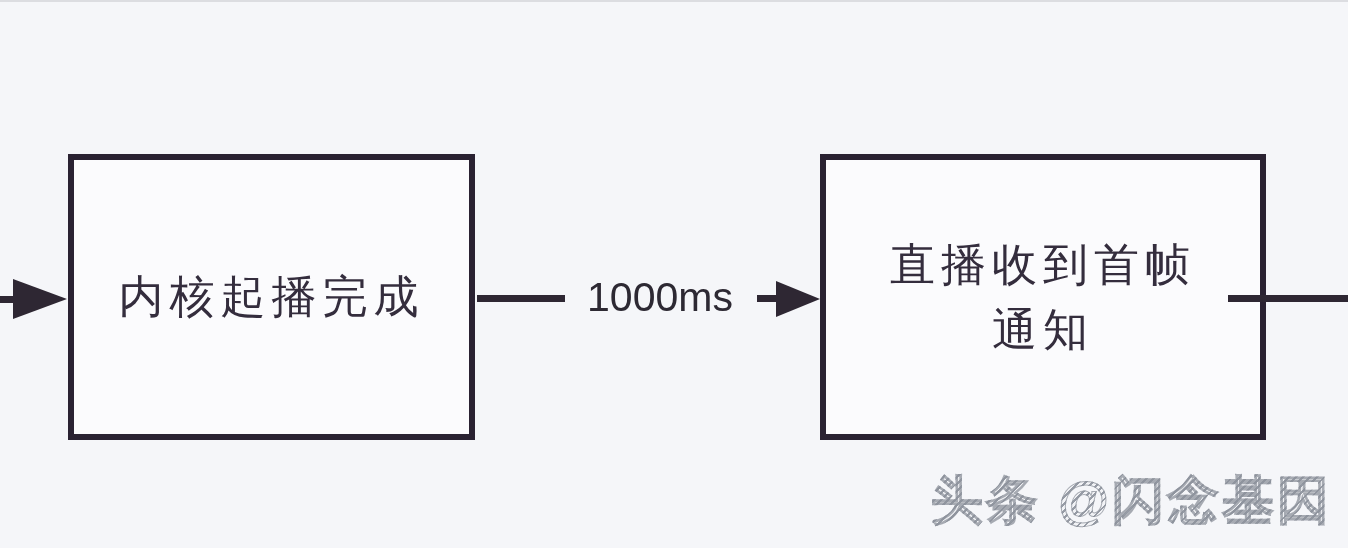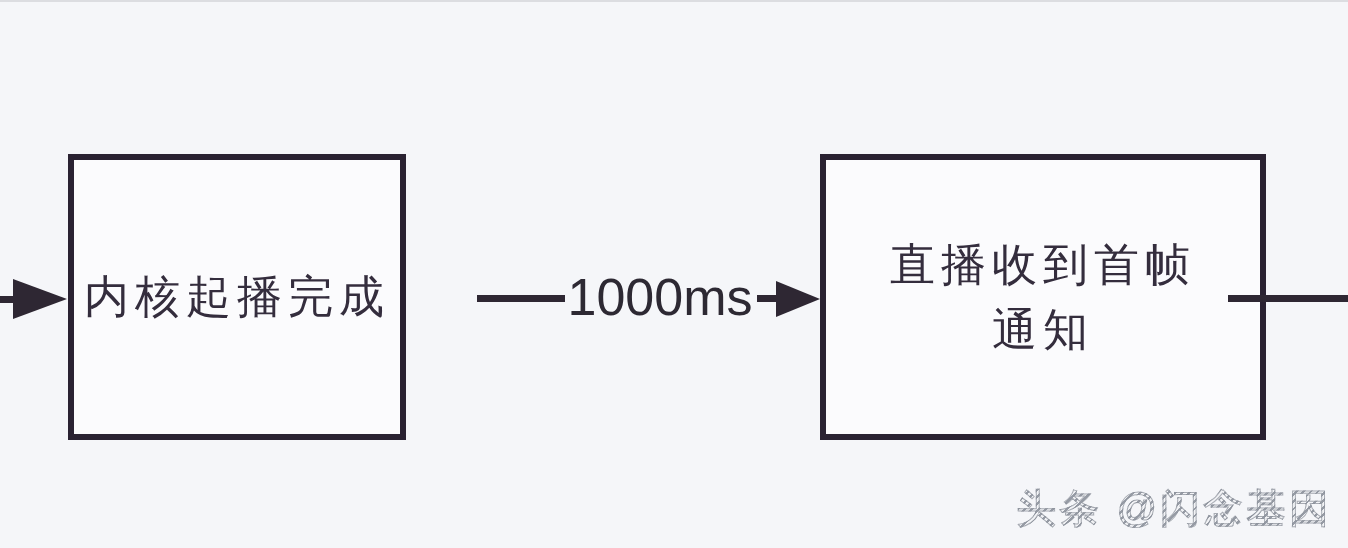--- a/index.html
+++ b/index.html
@@ -15,21 +15,21 @@
     height: 548px;
     background: #f5f6f9;
     overflow: hidden;
     border-top: 2px solid #dcdde1;
     box-sizing: border-box;
   }
   
   .node {
     position: absolute;
     top: 152px;
-    width: 338px;
+    width: 407px;
     height: 286px;
     box-sizing: border-box;
     background: #fbfbfd;
     border: 6px solid #2a2232;
     display: flex;
     align-items: center;
     justify-content: center;
   }
   .node-left  { left: 68px; }
   .node-right { left: 820px; width: 446px; }
@@ -66,30 +66,30 @@
   .arrow-mid { left: 776px; top: 279px; border-top-width: 18px; border-bottom-width: 18px; border-left-width: 44px; }
   
   .edge-label {
     position: absolute;
     left: 558px;
     top: 264px;
     width: 204px;
     height: 62px;
     line-height: 62px;
     text-align: center;
-    font-size: 52px;
+    font-size: 41px;
     color: #2d2933;
   }
   
   .watermark {
     position: absolute;
     right: 16px;
     bottom: 12px;
-    font-size: 40px;
-    font-weight: 400;
+    font-size: 52px;
+    font-weight: 700;
     letter-spacing: 3px;
     color: transparent;
     background: repeating-linear-gradient(135deg, #979ca6 0 2px, #f2f3f6 2px 5px);
     -webkit-background-clip: text;
     background-clip: text;
     -webkit-text-stroke: 1px rgba(140, 145, 155, 0.75);
   }
 </style>
 </head>
 <body>

